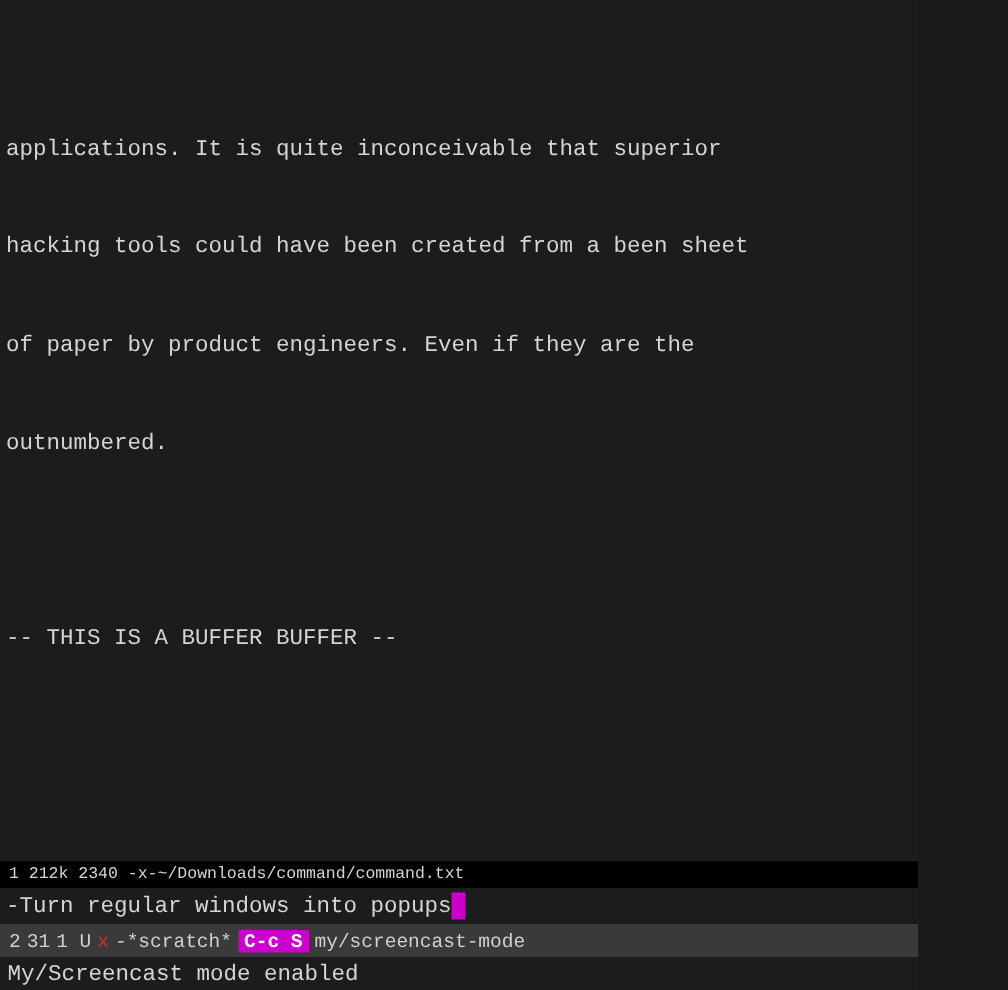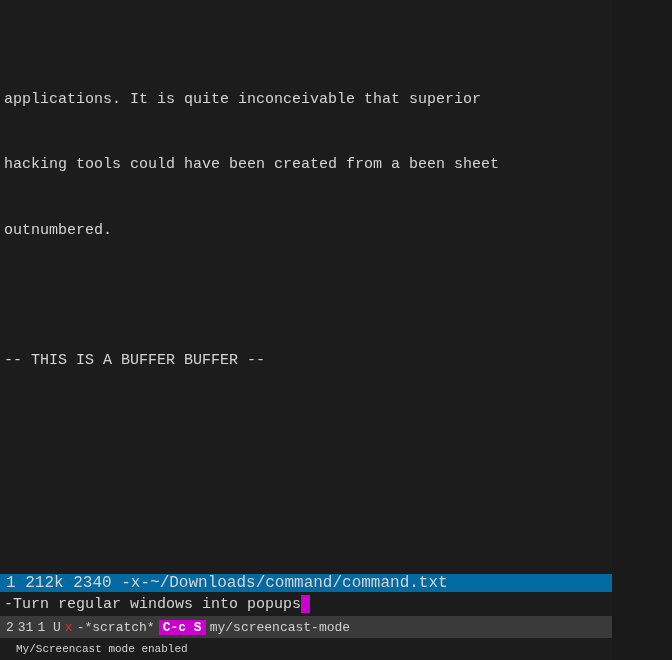--- a/index.html
+++ b/index.html
@@ -89,31 +89,31 @@
       background-color: #cc00cc;
       color: #ffffff;
       width: 9px;
       height: 18px;
       vertical-align: middle;
     }
 
     #minibuffer {
       background-color: #1c1c1c;
       color: #d4d4d4;
-      font-size: 11px;
-      padding: 1px 16px;
+      font-size: 15px;
+      padding: 1px 5px;
       height: 22px;
       display: flex;
       align-items: center;
     }
 
     #file-status {
-      background-color: #0369a1;
+      background-color: #000000;
       color: #d0d0d0;
-      font-size: 16px;
+      font-size: 11px;
       padding: 0 6px;
       height: 18px;
       display: flex;
       align-items: center;
     }
 
     .red-text {
       color: #cc3333;
     }
 
@@ -124,20 +124,21 @@
   </style>
 </head>
 <body>
 
 <div id="editor">
 
   <div id="main-content">
     <div class="text-block">
       <span class="line">applications. It is quite inconceivable that superior</span>
       <span class="line">hacking tools could have been created from a been sheet</span>
+      <span class="line">of paper by product engineers. Even if they are the</span>
       <span class="line">outnumbered.</span>
       <span class="line">&nbsp;</span>
       <span class="line section-divider">-- THIS IS A BUFFER BUFFER --</span>
       <span class="line">&nbsp;</span>
       
       
       
       
       
     </div>

